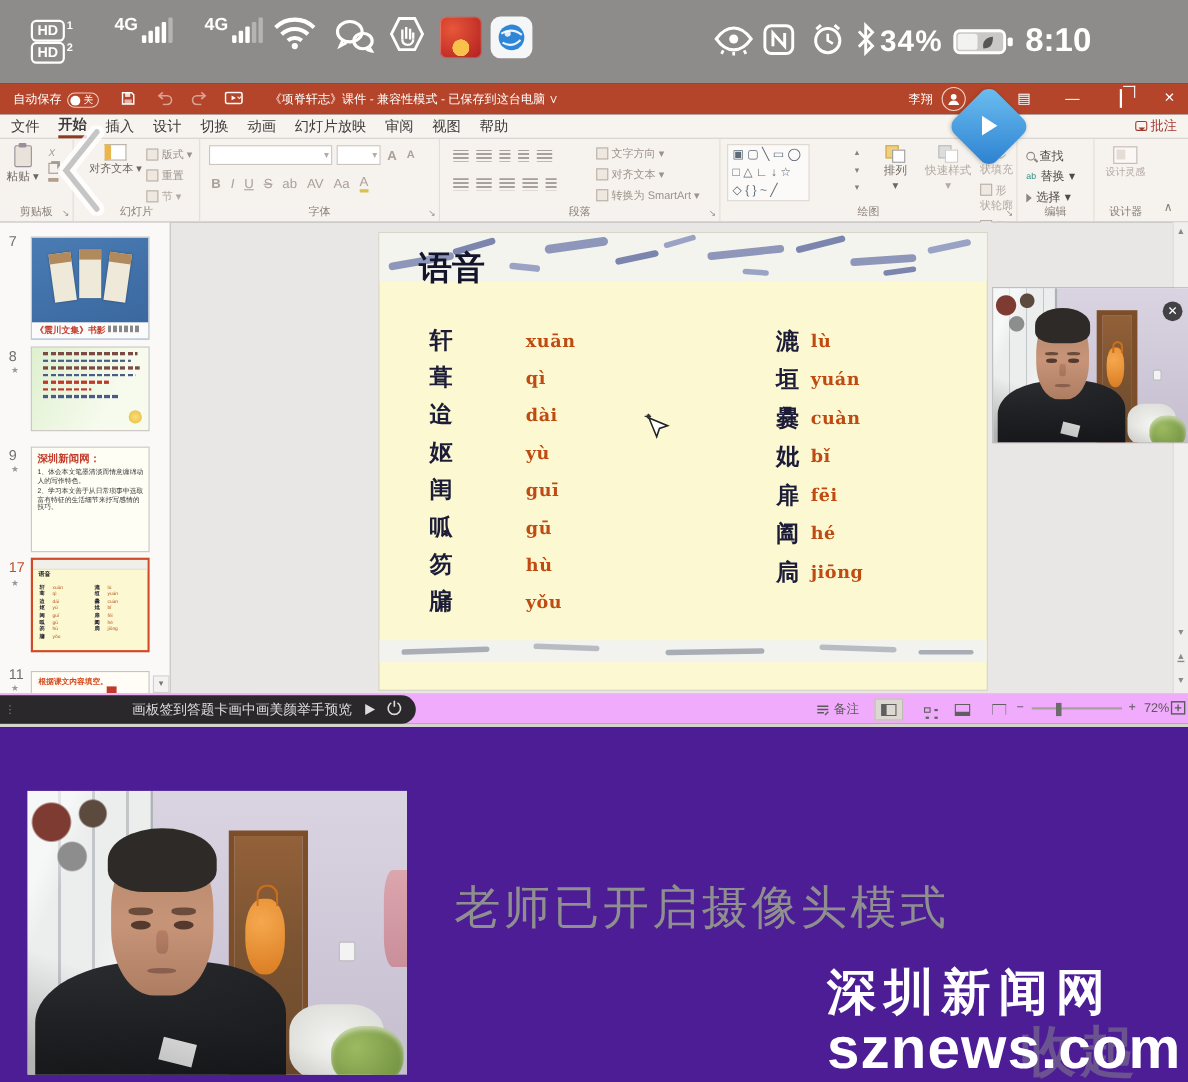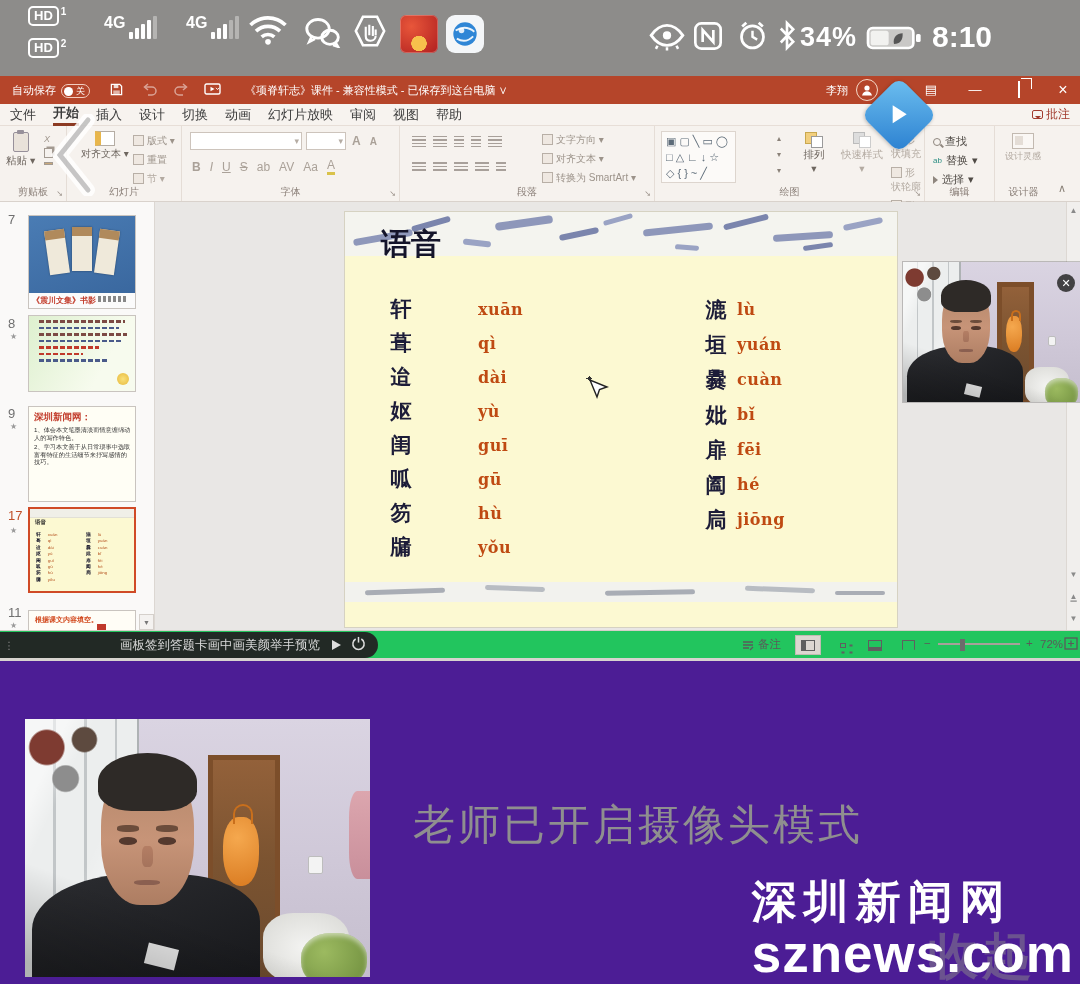--- a/index.html
+++ b/index.html
@@ -125,21 +125,21 @@
 #cols-r{left:358px;top:80px}
 #cols-r .srow{height:35px}
 #cols-r .py{margin-left:8px}
 #cursor{left:585px;top:376px;z-index:8}
 
 
 #cam-top{left:903px;top:262px;width:177px;height:140px;z-index:6;box-shadow:0 0 0 1px rgba(0,0,0,.2)}
 .camclose{position:absolute;right:5px;top:12px;width:18px;height:18px;border-radius:50%;background:rgba(40,40,40,.85);color:#fff;font-size:11px;line-height:18px;text-align:center;z-index:9}
 
 
-#psb{left:0;top:630px;width:1080px;height:28px;background:#22c55e;border-top:1px solid #d5cfc9;font-size:11.5px;color:#5a5a5a}
+#psb{left:0;top:630px;width:1080px;height:28px;background:#f0abfc;border-top:1px solid #d5cfc9;font-size:11.5px;color:#5a5a5a}
 #psb .abs{position:absolute}
 .vbtn{width:26px;height:20px;display:flex;align-items:center;justify-content:center}
 .vbtn.on{background:#dcd7d1;border:1px solid #c2bbb3}
 .vic{display:inline-block;border:1.5px solid #5f5f5f}
 .zline{width:82px;height:2px;background:#a8a09a;margin-top:12px}
 .zthumb{width:5px;height:12px;background:#6b6b6b;margin-top:-7px}
 #edgeline{left:0;top:658px;width:1080px;height:3px;background:#d7d3cf}
 #crbar{left:0;top:632px;width:378px;height:26px;background:rgba(34,34,34,.96);border-radius:0 13px 13px 0;z-index:5;display:flex;align-items:center;color:#dcdcdc;font-size:12.5px}
 #crbar .items{display:flex;flex:1;justify-content:flex-end;padding:0 10px 0 22px}
 #crbar .dots{color:#888;font-size:10px;margin-left:4px}
@@ -179,21 +179,21 @@
 .mouth{left:36%;top:83%;width:28%;height:3.5%;background:#8a5f50;border-radius:40%}
 .vig{left:0;top:0;width:100%;height:100%;background:linear-gradient(200deg,transparent 70%,rgba(0,0,0,.25) 96%)}
 #cam-big{left:25px;top:719px;width:345px;height:258px;z-index:2}
 </style>
 </head>
 <body>
 
 <div id="screen">
 
   <div id="pbar" class="abs">
-    <div class="abs" style="left:28px;top:6px"><span class="hdbox">HD</span><span class="hdsup">1</span></div>
+    <div class="abs" style="left:28px;top:18px"><span class="hdbox">HD</span><span class="hdsup">1</span></div>
     <div class="abs" style="left:28px;top:38px"><span class="hdbox">HD</span><span class="hdsup">2</span></div>
     <div class="abs sig" style="left:104px;top:16px">
       <span class="g">4G</span>
         <i style="height:7px"></i>
         <i style="height:11px"></i>
         <i style="height:15px"></i>
         <i style="height:19px"></i>
         <i class="ghost" style="height:23px"></i>
     </div>
     <div class="abs sig" style="left:186px;top:16px">

